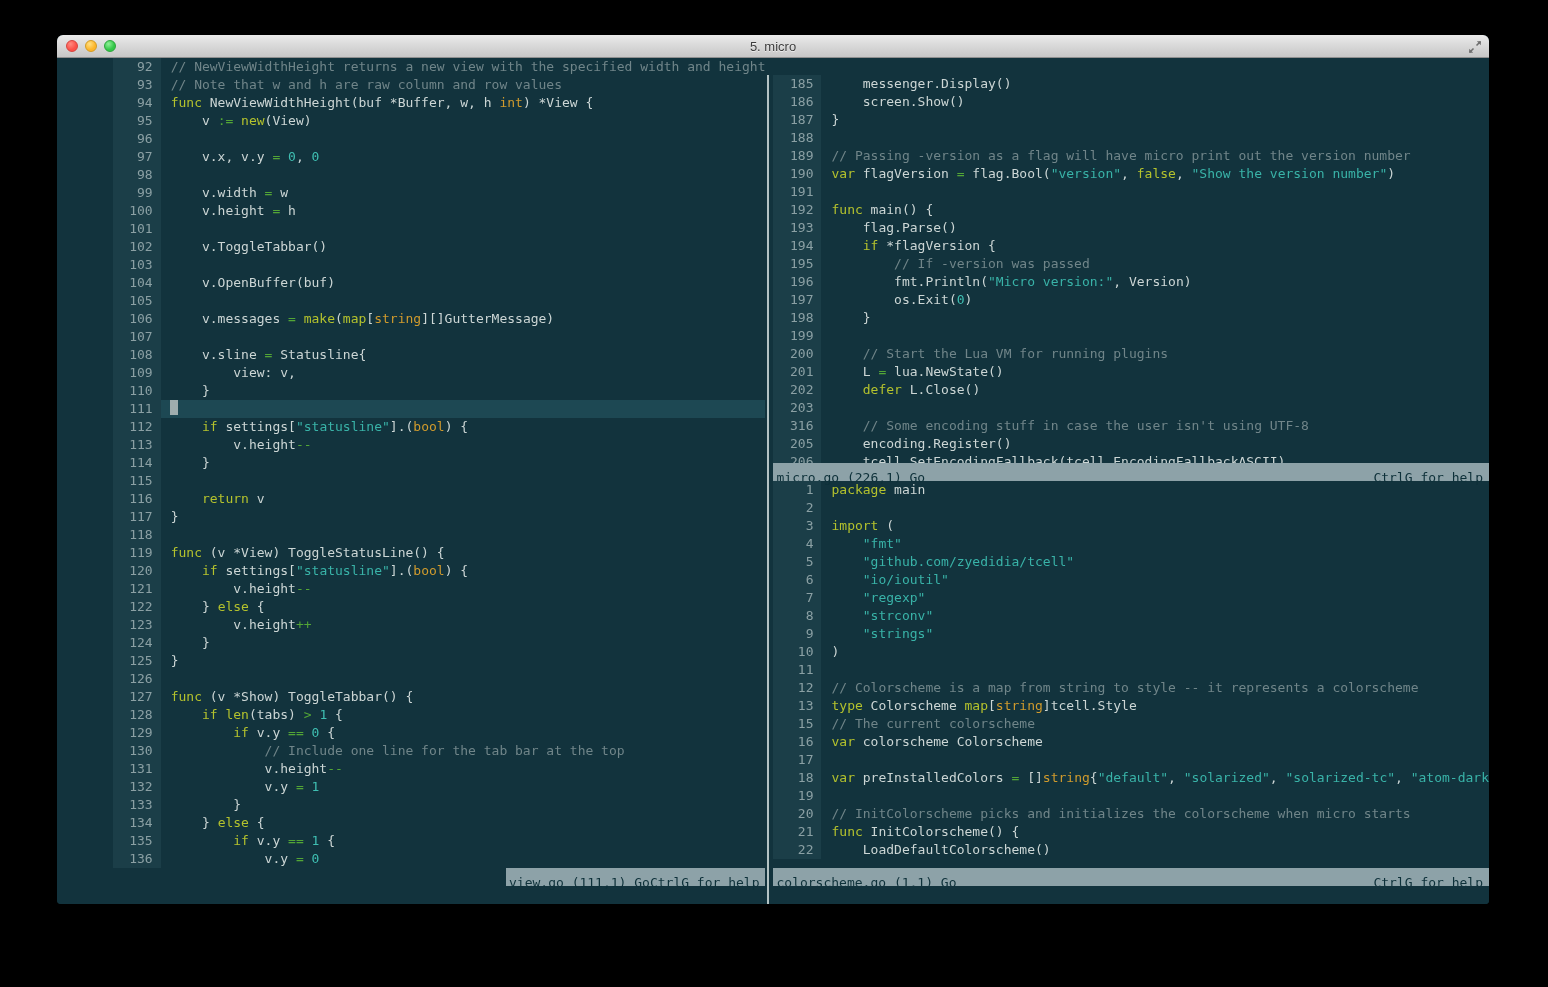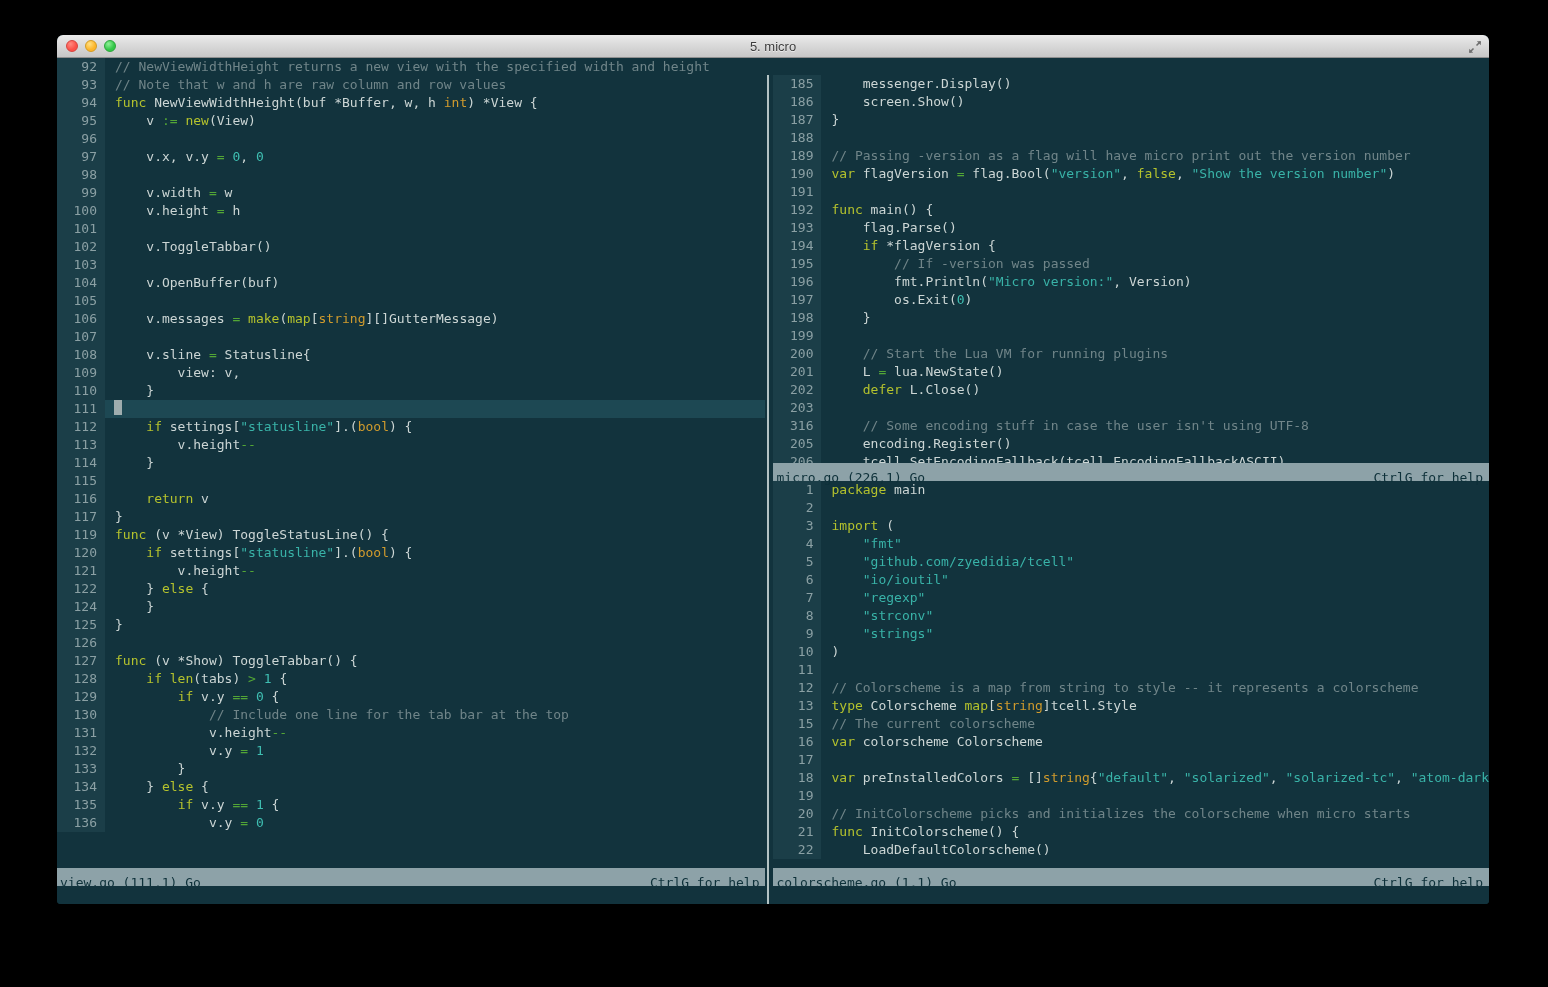--- a/index.html
+++ b/index.html
@@ -32,21 +32,21 @@
   .light.green{background:radial-gradient(circle at 35% 30%,#8ef096,#33c748 60%);border:1px solid #2aa53a;}
   .win-title{
     position:absolute;left:0;right:0;top:0;height:100%;
     display:flex;align-items:center;justify-content:center;
     text-shadow:0 1px 0 rgba(255,255,255,.6);
   }
   .fullscreen-btn{position:absolute;right:6px;top:4px;width:16px;height:16px;}
 
   
   .content{display:flex;height:846px;background:var(--bg);font-size:13px;line-height:18px;}
-  .col-left{width:716px;display:flex;flex-direction:column;}
+  .col-left{width:716px;display:flex;flex-direction:column;align-items:flex-end;}
   .col-right{flex:1;position:relative;display:flex;flex-direction:column;padding-left:8px;margin-top:17px;}
   .vdivider{position:absolute;left:0;top:0;bottom:0;width:8px;background:var(--bg);}
   .vdivider::before{content:"";position:absolute;left:2px;top:0;bottom:0;width:2px;background:var(--divider);}
 
   .pane{overflow:hidden;}
   .row{display:flex;height:18px;white-space:pre;}
   .ln{
     flex:0 0 48px;background:var(--gutter);color:var(--linenum);
     text-align:right;padding-right:8px;
   }
@@ -115,24 +115,26 @@
             <div class="row"><span class="ln">108</span><span class="code"><span class="tok-p">    v.sline </span><span class="tok-o">=</span><span class="tok-p"> Statusline{</span></span></div>
             <div class="row"><span class="ln">109</span><span class="code"><span class="tok-p">        view: v,</span></span></div>
             <div class="row"><span class="ln">110</span><span class="code"><span class="tok-p">    }</span></span></div>
             <div class="row cursorline"><span class="ln">111</span><span class="code"><span class="cursor"></span></span></div>
             <div class="row"><span class="ln">112</span><span class="code"><span class="tok-p">    </span><span class="tok-k">if</span><span class="tok-p"> settings[</span><span class="tok-s">"statusline"</span><span class="tok-p">].(</span><span class="tok-t">bool</span><span class="tok-p">) {</span></span></div>
             <div class="row"><span class="ln">113</span><span class="code"><span class="tok-p">        v.height</span><span class="tok-o">--</span></span></div>
             <div class="row"><span class="ln">114</span><span class="code"><span class="tok-p">    }</span></span></div>
             <div class="row"><span class="ln">115</span><span class="code"></span></div>
             <div class="row"><span class="ln">116</span><span class="code"><span class="tok-p">    </span><span class="tok-k">return</span><span class="tok-p"> v</span></span></div>
             <div class="row"><span class="ln">117</span><span class="code"><span class="tok-p">}</span></span></div>
+            <div class="row"><span class="ln">118</span><span class="code"></span></div>
             <div class="row"><span class="ln">119</span><span class="code"><span class="tok-k">func</span><span class="tok-p"> (v *View) ToggleStatusLine() {</span></span></div>
             <div class="row"><span class="ln">120</span><span class="code"><span class="tok-p">    </span><span class="tok-k">if</span><span class="tok-p"> settings[</span><span class="tok-s">"statusline"</span><span class="tok-p">].(</span><span class="tok-t">bool</span><span class="tok-p">) {</span></span></div>
             <div class="row"><span class="ln">121</span><span class="code"><span class="tok-p">        v.height</span><span class="tok-o">--</span></span></div>
             <div class="row"><span class="ln">122</span><span class="code"><span class="tok-p">    } </span><span class="tok-k">else</span><span class="tok-p"> {</span></span></div>
+            <div class="row"><span class="ln">123</span><span class="code"><span class="tok-p">        v.height</span><span class="tok-o">++</span></span></div>
             <div class="row"><span class="ln">124</span><span class="code"><span class="tok-p">    }</span></span></div>
             <div class="row"><span class="ln">125</span><span class="code"><span class="tok-p">}</span></span></div>
             <div class="row"><span class="ln">126</span><span class="code"></span></div>
             <div class="row"><span class="ln">127</span><span class="code"><span class="tok-k">func</span><span class="tok-p"> (v *Show) ToggleTabbar() {</span></span></div>
             <div class="row"><span class="ln">128</span><span class="code"><span class="tok-p">    </span><span class="tok-k">if</span><span class="tok-p"> </span><span class="tok-k">len</span><span class="tok-p">(tabs) </span><span class="tok-o">&gt;</span><span class="tok-p"> </span><span class="tok-n">1</span><span class="tok-p"> {</span></span></div>
             <div class="row"><span class="ln">129</span><span class="code"><span class="tok-p">        </span><span class="tok-k">if</span><span class="tok-p"> v.y </span><span class="tok-o">==</span><span class="tok-p"> </span><span class="tok-n">0</span><span class="tok-p"> {</span></span></div>
             <div class="row"><span class="ln">130</span><span class="code"><span class="tok-p">            </span><span class="tok-c">// Include one line for the tab bar at the top</span></span></div>
             <div class="row"><span class="ln">131</span><span class="code"><span class="tok-p">            v.height</span><span class="tok-o">--</span></span></div>
             <div class="row"><span class="ln">132</span><span class="code"><span class="tok-p">            v.y </span><span class="tok-o">=</span><span class="tok-p"> </span><span class="tok-n">1</span></span></div>
             <div class="row"><span class="ln">133</span><span class="code"><span class="tok-p">        }</span></span></div>

